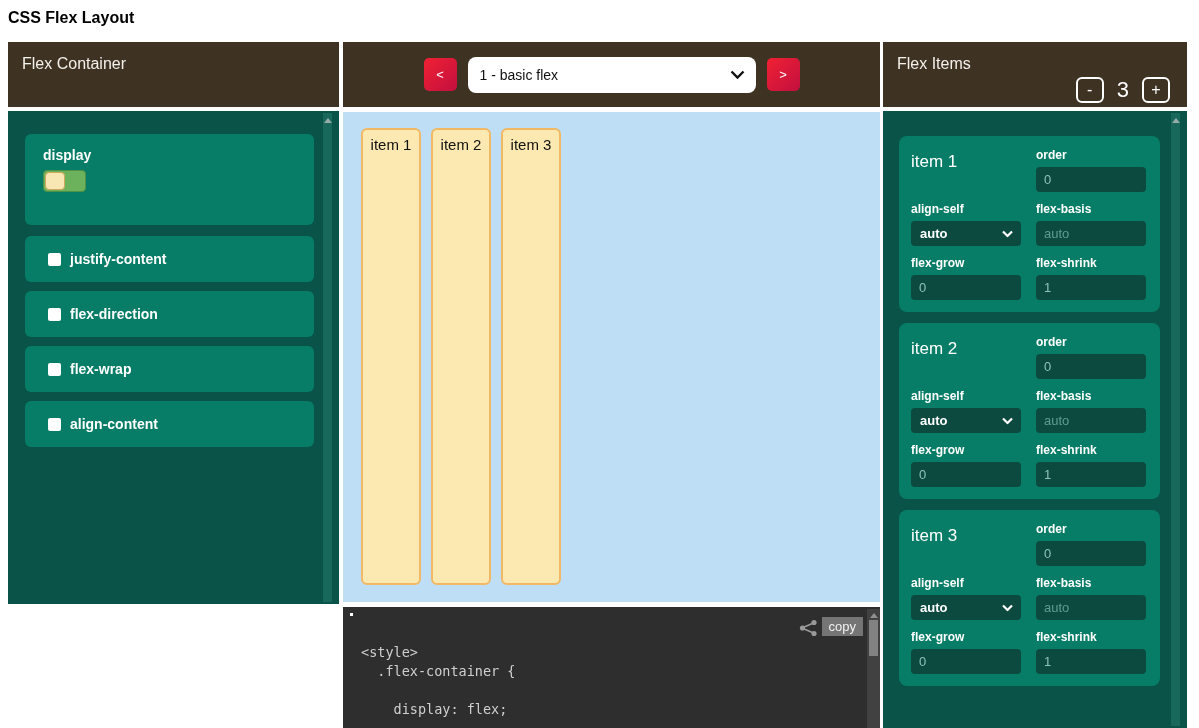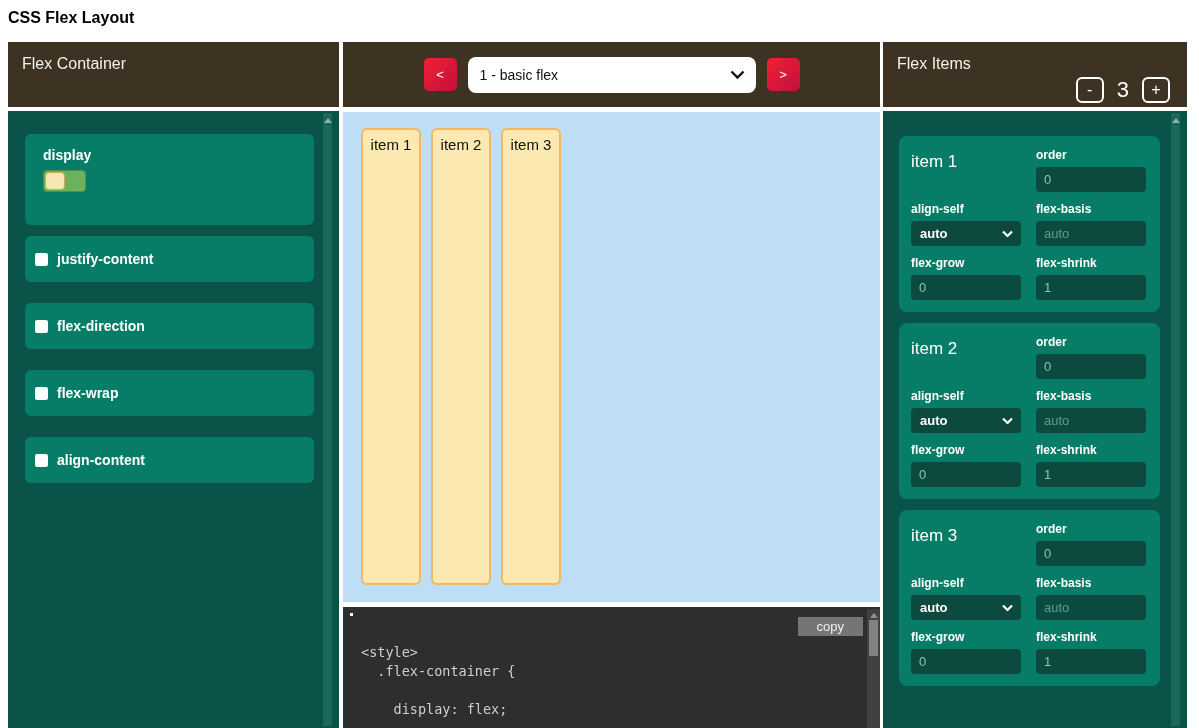--- a/index.html
+++ b/index.html
@@ -3,21 +3,21 @@
 <meta charset="utf-8">
 <style>
   * { margin:0; padding:0; box-sizing:border-box; }
   html,body { width:1199px; height:728px; background:#fff; overflow:hidden;
               font-family:"Liberation Sans", sans-serif; }
   .stage { position:relative; width:1199px; height:728px; }
 
   .page-title { position:absolute; left:8px; top:9px; font-size:16px; font-weight:bold; color:#000; }
 
   .col { position:absolute; top:42px; display:flex; flex-direction:column; }
-  .col-left  { left:8px;   width:331px; height:686px; }
+  .col-left  { left:8px;   width:331px; height:562px; }
   .col-mid   { left:343px; width:537px; height:686px; }
   .col-right { left:883px; width:304px; height:686px; }
 
   .panel-header { flex:0 0 65px; background:#3e3223; color:#f4f1ea; position:relative; }
   .hdr-title { position:absolute; left:14px; top:13px; font-size:16px; }
 
   .panel-body { flex:1; margin-top:4px; background:#0a5349; position:relative; overflow:hidden; }
 
   
   .vtrack { position:absolute; top:2px; bottom:2px; right:7px; width:9px; background:#18685c; }
@@ -34,22 +34,22 @@
             border:1px solid #4f9347; border-radius:4px; position:relative; cursor:pointer; }
   .toggle .knob { position:absolute; left:1px; top:1px; width:20px; height:18px;
                   background:#f9e7b3; border:1px solid #cfa95e; border-radius:4px; }
   .radio-row { margin-top:10px; display:flex; align-items:center; gap:7px; }
   .radio { position:relative; width:14px; height:14px; border-radius:50%;
            background:#fff; border:2px solid #2a6df4; box-shadow:0 0 0 1.5px #fff; }
   .radio::after { content:""; position:absolute; left:2px; top:2px; width:6px; height:6px;
                   border-radius:50%; background:#2a6df4; }
   .radio-lbl { color:#fff; font-size:14px; font-weight:bold; }
 
-  .check-card { height:46px; margin-bottom:21px; display:flex; align-items:center;
-                padding-left:10px; gap:9px; }
+  .check-card { height:46px; margin-bottom:9px; display:flex; align-items:center;
+                padding-left:23px; gap:9px; }
   .checkbox { width:13px; height:13px; background:#fff; border-radius:2px; flex:0 0 auto; }
   .check-lbl { color:#fff; font-size:14px; font-weight:bold; }
 
   
   .mid-header { display:flex; align-items:center; justify-content:center; gap:11px; }
   .nav-btn { width:33px; height:33px; border:none; border-radius:5px; cursor:pointer;
              background:linear-gradient(135deg,#f02133,#c20f3f); color:#fff; font-size:13px;
              display:flex; align-items:center; justify-content:center; font-family:inherit; }
   .sel-wrap { position:relative; width:288px; height:36px; }
   .example-select { width:100%; height:100%; border:none; border-radius:8px; background:#fff;
@@ -65,21 +65,21 @@
                text-align:center; padding-top:6px; font-size:15px; color:#111; }
 
   
   .code-block { margin-top:5px; flex:1; background:#2e2e2e; position:relative;
                 font-family:"DejaVu Sans Mono", monospace; }
   .code-dot { position:absolute; left:7px; top:6px; width:3px; height:3px; background:#fff; }
   .code-pre { position:absolute; left:18px; top:36px; font-size:13.5px; line-height:19px;
               color:#cfcfcf; white-space:pre; }
   .share-ic { position:absolute; right:62px; top:12px; line-height:0; }
   .copy-btn { position:absolute; right:17px; top:10px; background:#757575; color:#f2f2f2;
-              border:none; font-size:13px; padding:2px 19px; cursor:pointer;
+              border:none; font-size:13px; padding:2px 7px; cursor:pointer;
               font-family:"Liberation Sans", sans-serif; }
   .code-scroll { position:absolute; right:0; top:2px; bottom:0; width:13px; background:#414141; }
   .code-scroll .arr-up { width:0; height:0; margin:4px auto 2px;
                          border-left:4px solid transparent; border-right:4px solid transparent;
                          border-bottom:5px solid #8f8f8f; }
   .code-thumb { width:9px; height:36px; margin:0 auto; background:#828282; }
 
   
   .count-controls { position:absolute; right:17px; top:35px; display:flex; align-items:center; gap:13px; }
   .count-btn { width:28px; height:26px; background:transparent; border:2px solid #fff;

